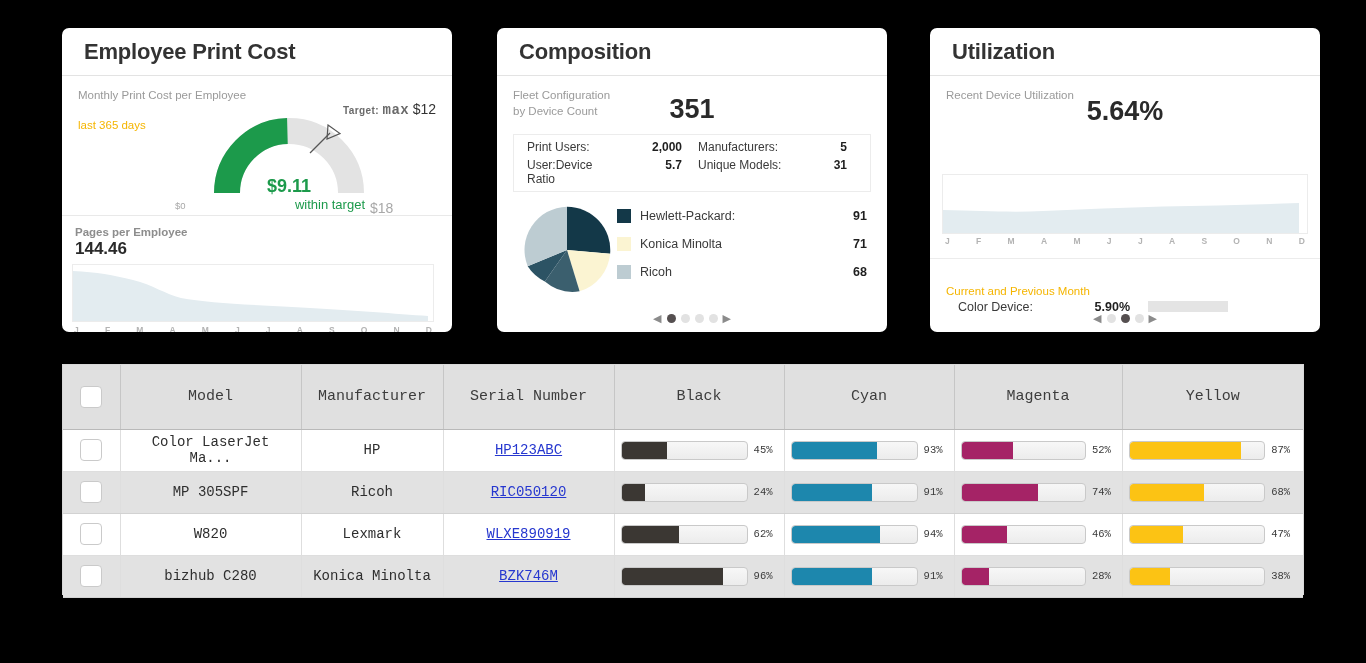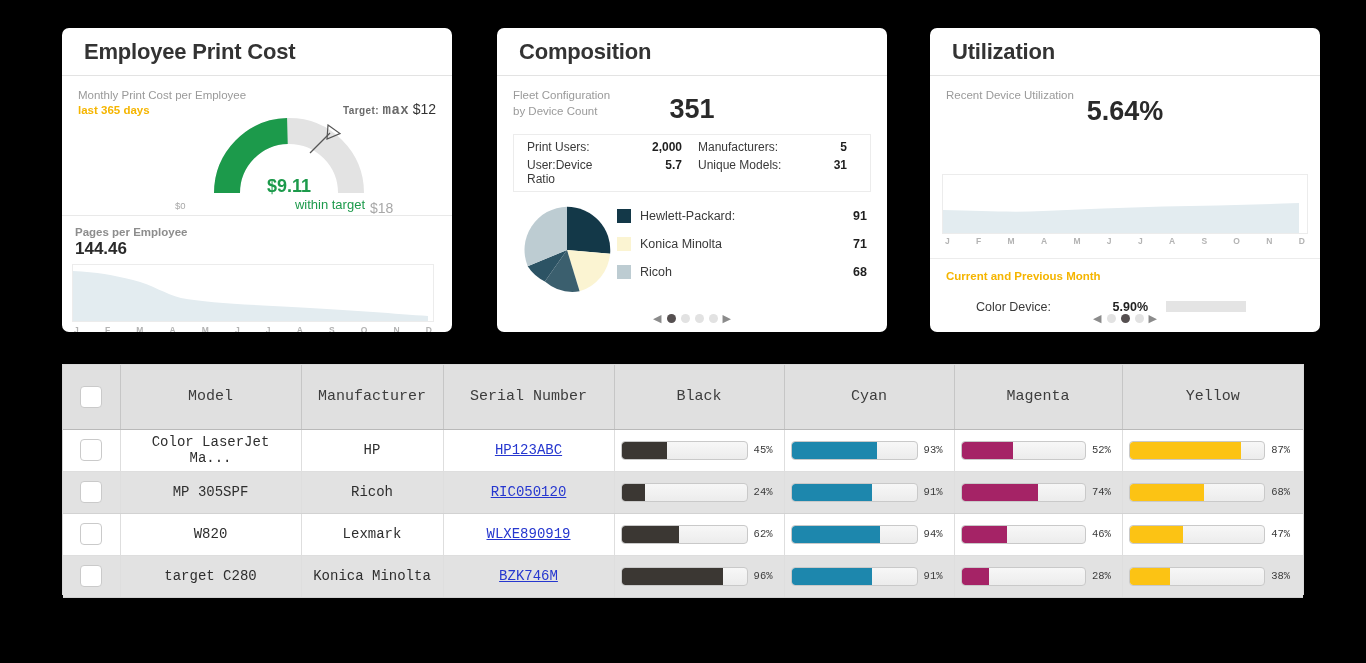--- a/index.html
+++ b/index.html
@@ -38,21 +38,21 @@
     font-size:22px; font-weight:bold; color:#333;
     letter-spacing:-0.2px;
   }
   .card-body { position:relative; padding:0; }
 
   .sub-label {
     font-size:11.5px; color:#9a9a9a;
     line-height:1.35;
   }
   .yellow-label {
-    font-size:11.5px; font-weight:bold; color:#f5b500;
+    font-size:11.5px; font-weight:normal; color:#f5b500;margin-top:15px;
   }
 
   
   .gauge-section { position:relative; height:140px; border-bottom:1px solid #e9e9e9; }
   .c1-sub { position:absolute; left:16px; top:12px; }
   .c1-last { position:absolute; left:16px; top:28px; }
   .target-text {
     position:absolute; right:16px; top:25px;
     font-size:13px; color:#4a4a4a; white-space:nowrap;
   }
@@ -130,21 +130,21 @@
     text-align:center; font-size:27px; font-weight:bold; color:#2a2a2a;
   }
   .c3-chart { position:absolute; left:12px; top:98px; width:366px; height:60px; border:1px solid #ececec; background:#fff; }
   .c3-axis {
     position:absolute; left:12px; top:160px; width:366px;
     display:flex; justify-content:space-between; padding:0 3px;
     font-size:8.5px; color:#b3b3b3; font-weight:bold;
   }
   .c3-divider { position:absolute; left:0; top:182px; width:390px; height:1px; background:#ececec; }
   .c3-yellow { position:absolute; left:16px; top:194px; }
-  .util-rows { position:absolute; left:46px; top:220px; width:330px; }
+  .util-rows { position:absolute; left:28px; top:220px; width:330px; }
   .util-row {
     display:flex; align-items:center; height:21px; font-size:12.5px; color:#3a3a3a;
   }
   .util-name { width:110px; }
   .util-val { width:62px; text-align:right; font-weight:bold; color:#1f1f1f; }
   .util-bar { height:11px; background:#e4e4e4; margin-left:18px; }
 
   
   .table-wrap {
     position:absolute; left:62px; top:364px;
@@ -531,21 +531,21 @@
             <span class="bar-fill" style="width:40%;background:#fcc314"></span>
               </span>
           <span class="bar-pct">47%</span>
         </div>
           </td>
       </tr>
 
       <tr class="alt">
         <td>
           <span class="cb"></span></td>
-        <td>target C280</td>
+        <td>bizhub C280</td>
         <td>Konica Minolta</td>
         <td>
           <a class="serial-link" href="#">BZK746M</a></td>
         <td>
             <div class="bar-cell">
           <span class="bar-track">
             <span class="bar-fill" style="width:81%;background:#3b3733"></span>
               </span>
           <span class="bar-pct">96%</span>
         </div>

